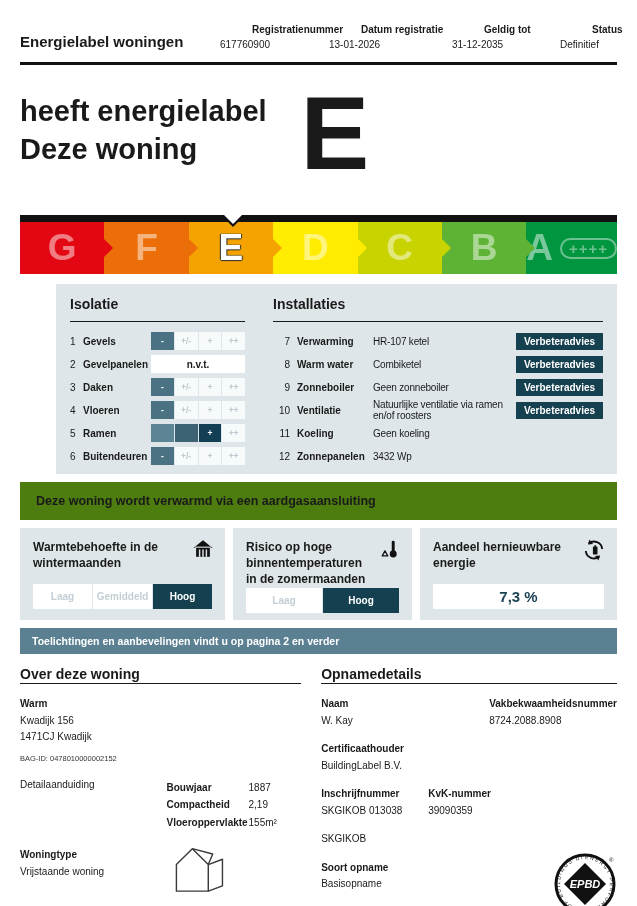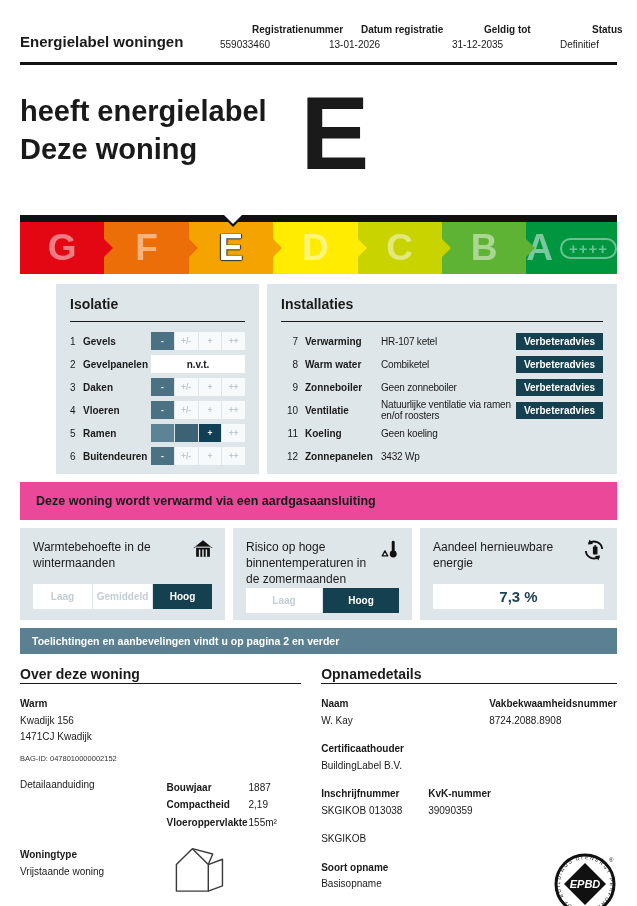--- a/index.html
+++ b/index.html
@@ -37,21 +37,21 @@
   .seg .pill {
     margin-left:7px; border:2px solid rgba(255,255,255,.42); border-radius:11px;
     color:rgba(255,255,255,.42); font-size:15px; font-weight:bold; letter-spacing:1px;
     padding:0 7px; line-height:17px; z-index:1;
   }
   .notch { position:absolute; top:0; left:calc(100%/7*2.5); transform:translateX(-50%); z-index:3; }
   .notch .b { position:absolute; left:-12px; top:0; width:0;height:0; border-left:12px solid transparent; border-right:12px solid transparent; border-top:12px solid #111; }
   .notch .w { position:absolute; left:-9px; top:0; width:0;height:0; border-left:9px solid transparent; border-right:9px solid transparent; border-top:9px solid #fff; }
 
   
-  .panels { display:flex; gap:8px; margin-top:10px;padding-left:36px; }
+  .panels { display:flex; margin-top:10px;padding-left:36px; }
   .panel { background:#dfe6ea; padding:12px 14px 14px 14px; height:190px; }
   .panel-iso { width:203px; }
   .panel-inst { flex:1; }
   .panel h2 { font-size:14px; font-weight:bold; padding-bottom:9px; border-bottom:1.5px solid #1a1a1a; margin-bottom:10px; }
 
   .iso-row { display:flex; align-items:center; height:18px; margin-bottom:5px; }
   .iso-num { width:13px; font-size:10px; }
   .iso-lab { flex:1; font-size:10px; font-weight:bold; }
   .cells { display:flex; gap:1px; width:94px; }
   .cell { flex:1; height:18px; display:flex; align-items:center; justify-content:center; font-size:8.5px; font-weight:bold; }
@@ -63,27 +63,27 @@
   .navt { width:94px; height:18px; background:#fff; display:flex; align-items:center; justify-content:center; font-size:10px; font-weight:bold; }
 
   .inst-row { display:flex; align-items:center; height:18px; margin-bottom:5px; }
   .inst-num { width:17px; font-size:10px; text-align:right; margin-right:7px; }
   .inst-lab { width:76px; font-size:10px; font-weight:bold; }
   .inst-val { flex:1; font-size:10px; letter-spacing:-0.2px; }
   .advice-btn { width:87px; height:17px; background:#15404f; color:#fff; border:none;
     font-family:inherit; font-size:10px; font-weight:bold; display:flex; align-items:center; justify-content:center; cursor:pointer; }
 
   
-  .gasbar { margin-top:8px; background:#ec4899; padding:12px 16px; font-size:12.5px; font-weight:bold; }
+  .gasbar { margin-top:8px; background:#4d7c0f; padding:12px 16px; font-size:12.5px; font-weight:bold; }
 
   
   .cards { display:flex; gap:8px; margin-top:8px; }
   .card { background:#dfe6ea; padding:11px 13px; height:92px; display:flex; flex-direction:column; position:relative; }
   .card-0 { width:205px; } .card-1 { width:179px; } .card-2 { flex:1; }
-  .card-title { font-size:12px; font-weight:normal; line-height:1.35; width:calc(100% - 30px); }
+  .card-title { font-size:12px; font-weight:bold; line-height:1.35; width:calc(100% - 30px); }
   .card-icon { position:absolute; top:10px; right:11px; }
   .card-segs { margin-top:auto; display:flex; gap:1px; }
   .cseg { flex:1; height:25px; display:flex; align-items:center; justify-content:center; font-size:10px; font-weight:bold; }
   .cseg.off { background:#fff; color:#c3ced4; }
   .cseg.on { background:#15404f; color:#fff; }
   .card-value { margin-top:auto; height:25px; background:#fff; display:flex; align-items:center; justify-content:center;
     font-size:15px; font-weight:bold; color:#1d4356; }
 
   
   .notice { margin-top:8px; background:#5b8092; color:#fff; font-size:10.5px; font-weight:bold; padding:7px 12px; }
@@ -112,21 +112,21 @@
 </head>
 <body>
 
 <div class="page">
 
   <div class="hdr">
     <div class="hdr-title">Energielabel woningen</div>
     <div style="display:flex;">
         <div class="hdr-field hf-0">
           <div class="lab">Registratienummer</div>
-          <div class="val">559033460</div>
+          <div class="val">617760900</div>
         </div>
         <div class="hdr-field hf-1">
           <div class="lab">Datum registratie</div>
           <div class="val">13-01-2026</div>
         </div>
         <div class="hdr-field hf-2">
           <div class="lab">Geldig tot</div>
           <div class="val">31-12-2035</div>
         </div>
         <div class="hdr-field hf-3">

